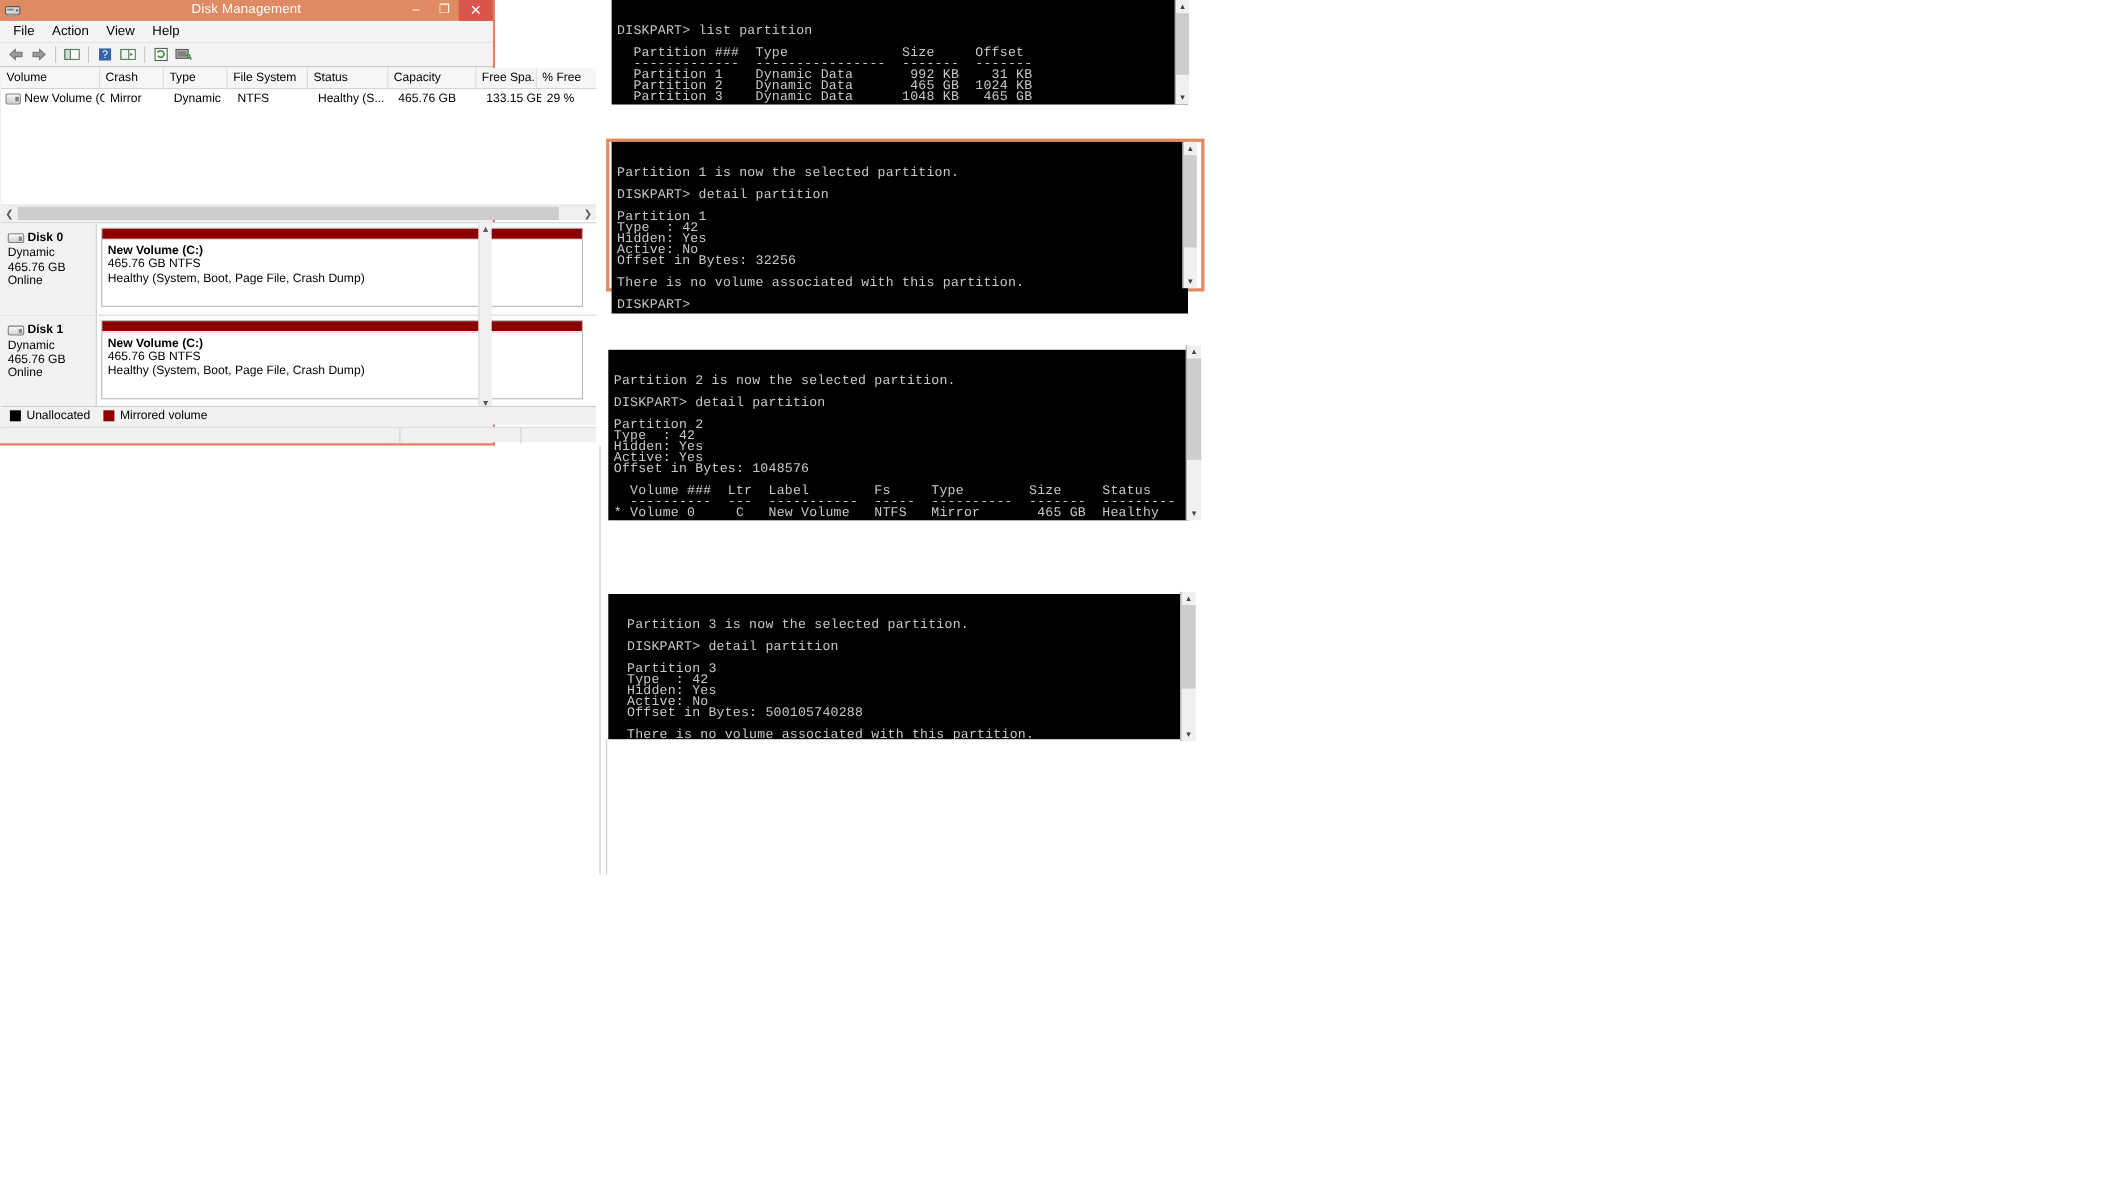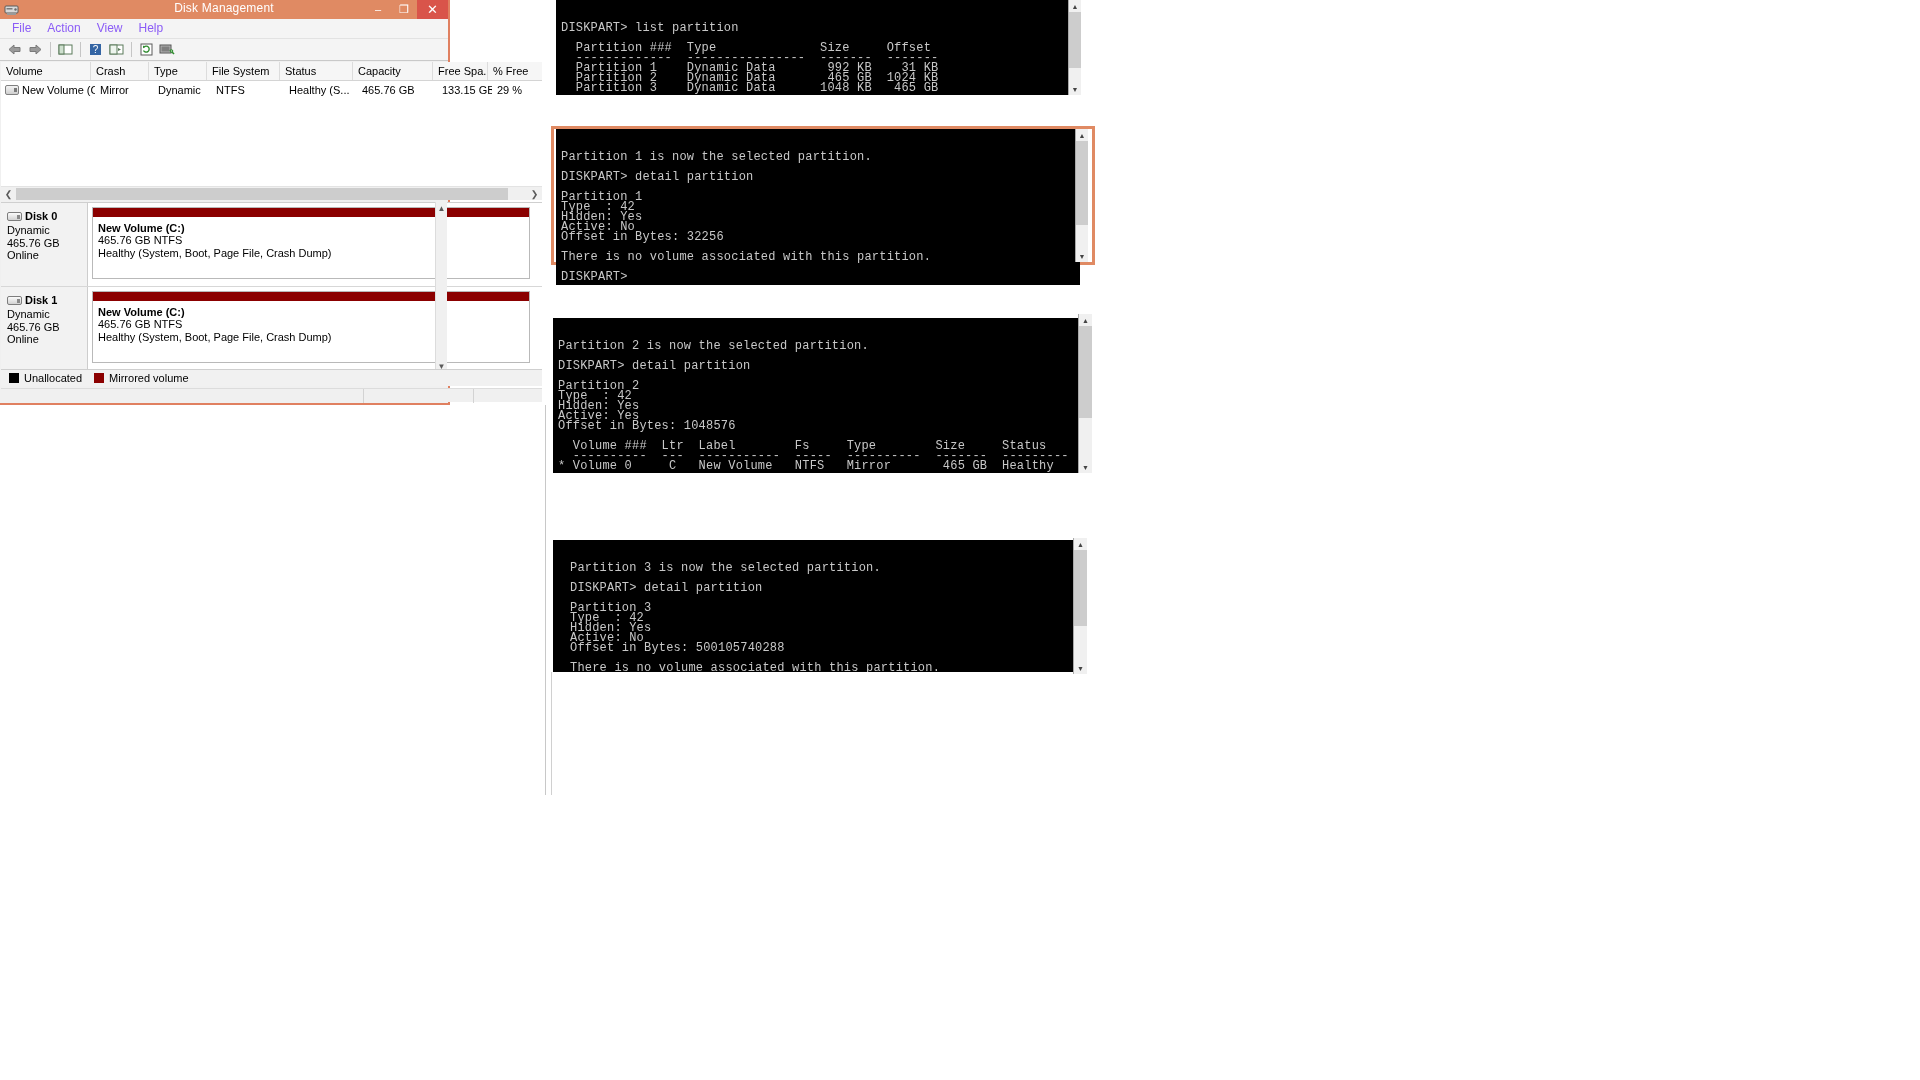--- a/index.html
+++ b/index.html
@@ -52,21 +52,21 @@
   .dm-winbtn.close { background: #d9544a; width: 31px; font-size: 13px; }
 
   .dm-menubar {
     height: 20px;
     background: #f4f4f4;
     display: flex; align-items: center;
     padding-left: 7px;
     border-bottom: 1px solid #e2e2e2;
   }
   .dm-menu-item {
-    font-size: 12px; color: #8b5cf6;
+    font-size: 12px; color: #000000;
     padding: 1px 9px 2px 5px;
     margin-right: 2px;
     cursor: default;
   }
   .dm-toolbar {
     height: 22px;
     background: #f4f4f4;
     display: flex; align-items: center;
     padding-left: 4px;
     border-bottom: 1px solid #c9c9c9;

